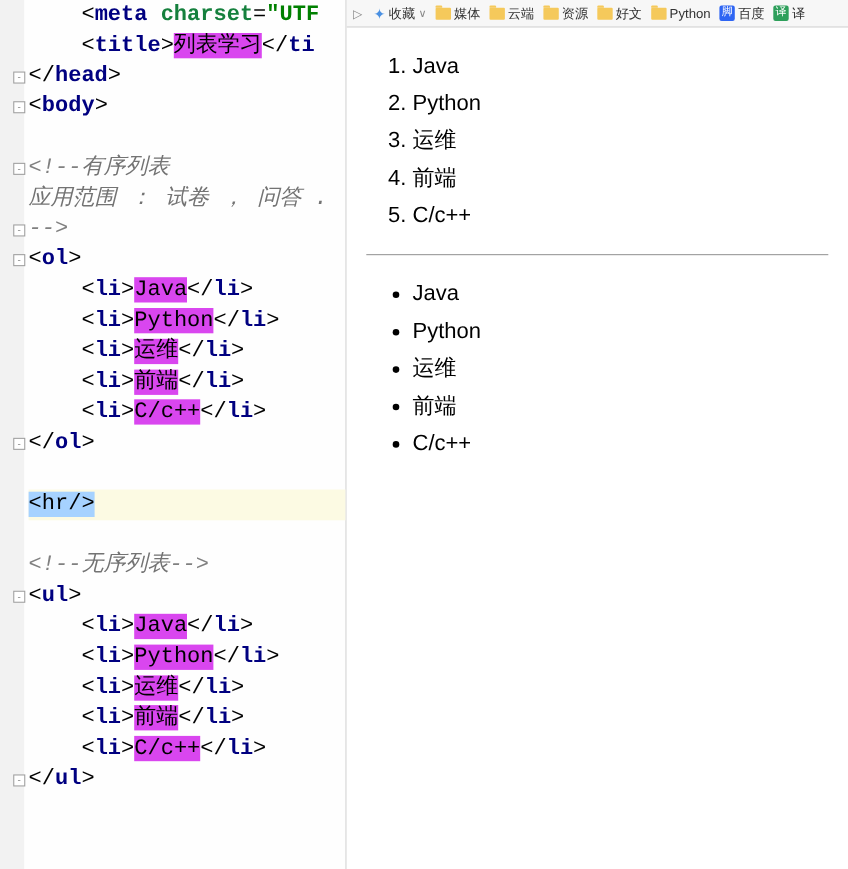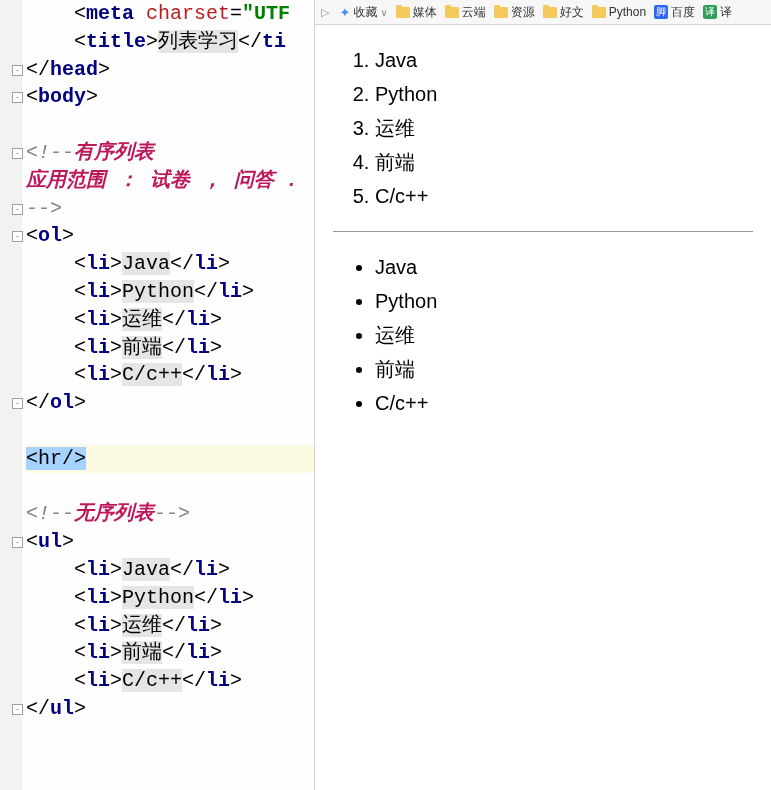--- a/index.html
+++ b/index.html
@@ -43,26 +43,26 @@
       font-family: sans-serif;
     }
     .code {
       position: absolute;
       left: 26px;
       top: 0;
       white-space: pre;
     }
     .code .line { display: block; height: 27.8px; }
     .tag { color: #000080; font-weight: bold; margin-top: 16px; }
-    .attr { color: #b91c1c; font-weight: normal; }
+    .attr { color: #15803d; font-weight: bold; }
     .attrval { color: #008000; font-weight: bold; }
-    .txt { color: #000; background: #e5e5e5; }
+    .txt { color: #000; background: #d946ef; }
     .punct { color: #000; }
     .comment { color: #808080; font-style: italic; font-weight: normal; }
-    .comment-bold { color: #be185d; font-style: italic; font-weight: bold; }
+    .comment-bold { color: #737373; font-style: italic; font-weight: normal; }
     .hl-line { background: #fcfae3; display: inline-block; width: 300px; }
     .sel { background: #a6d2ff; }
     
     .browser-pane {
       flex: 1;
       background: #fff;
       display: flex;
       flex-direction: column;
     }
     .bookmarks {

